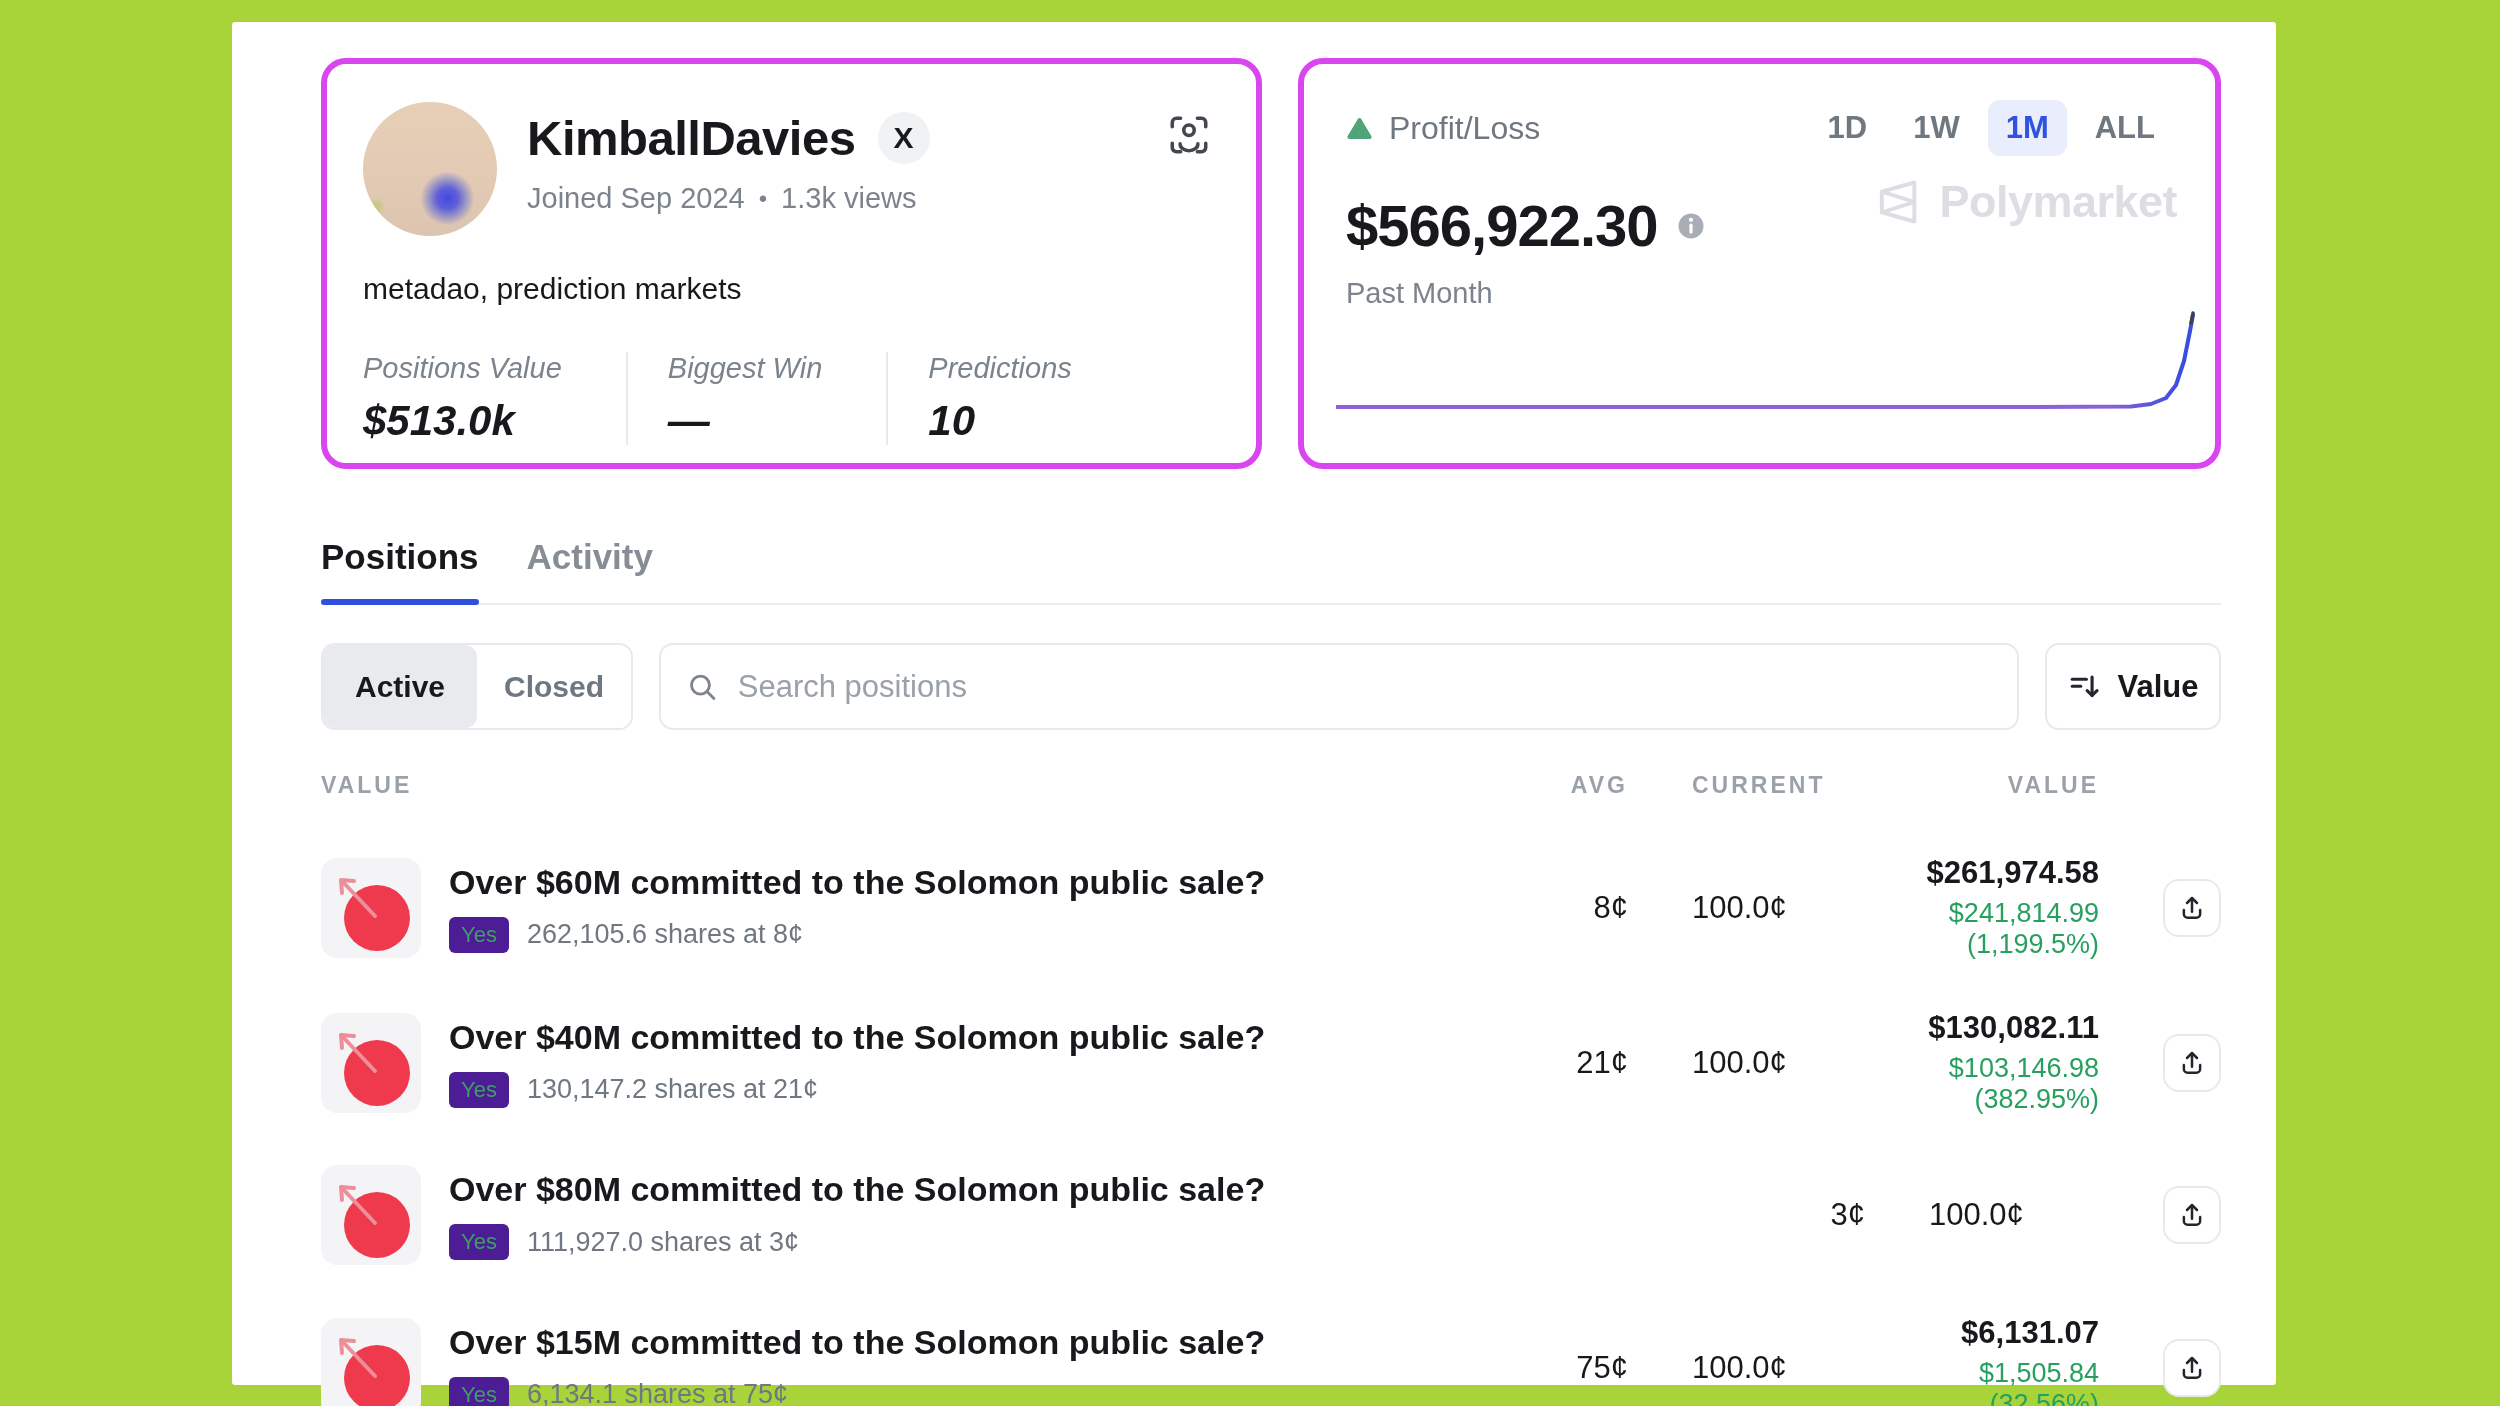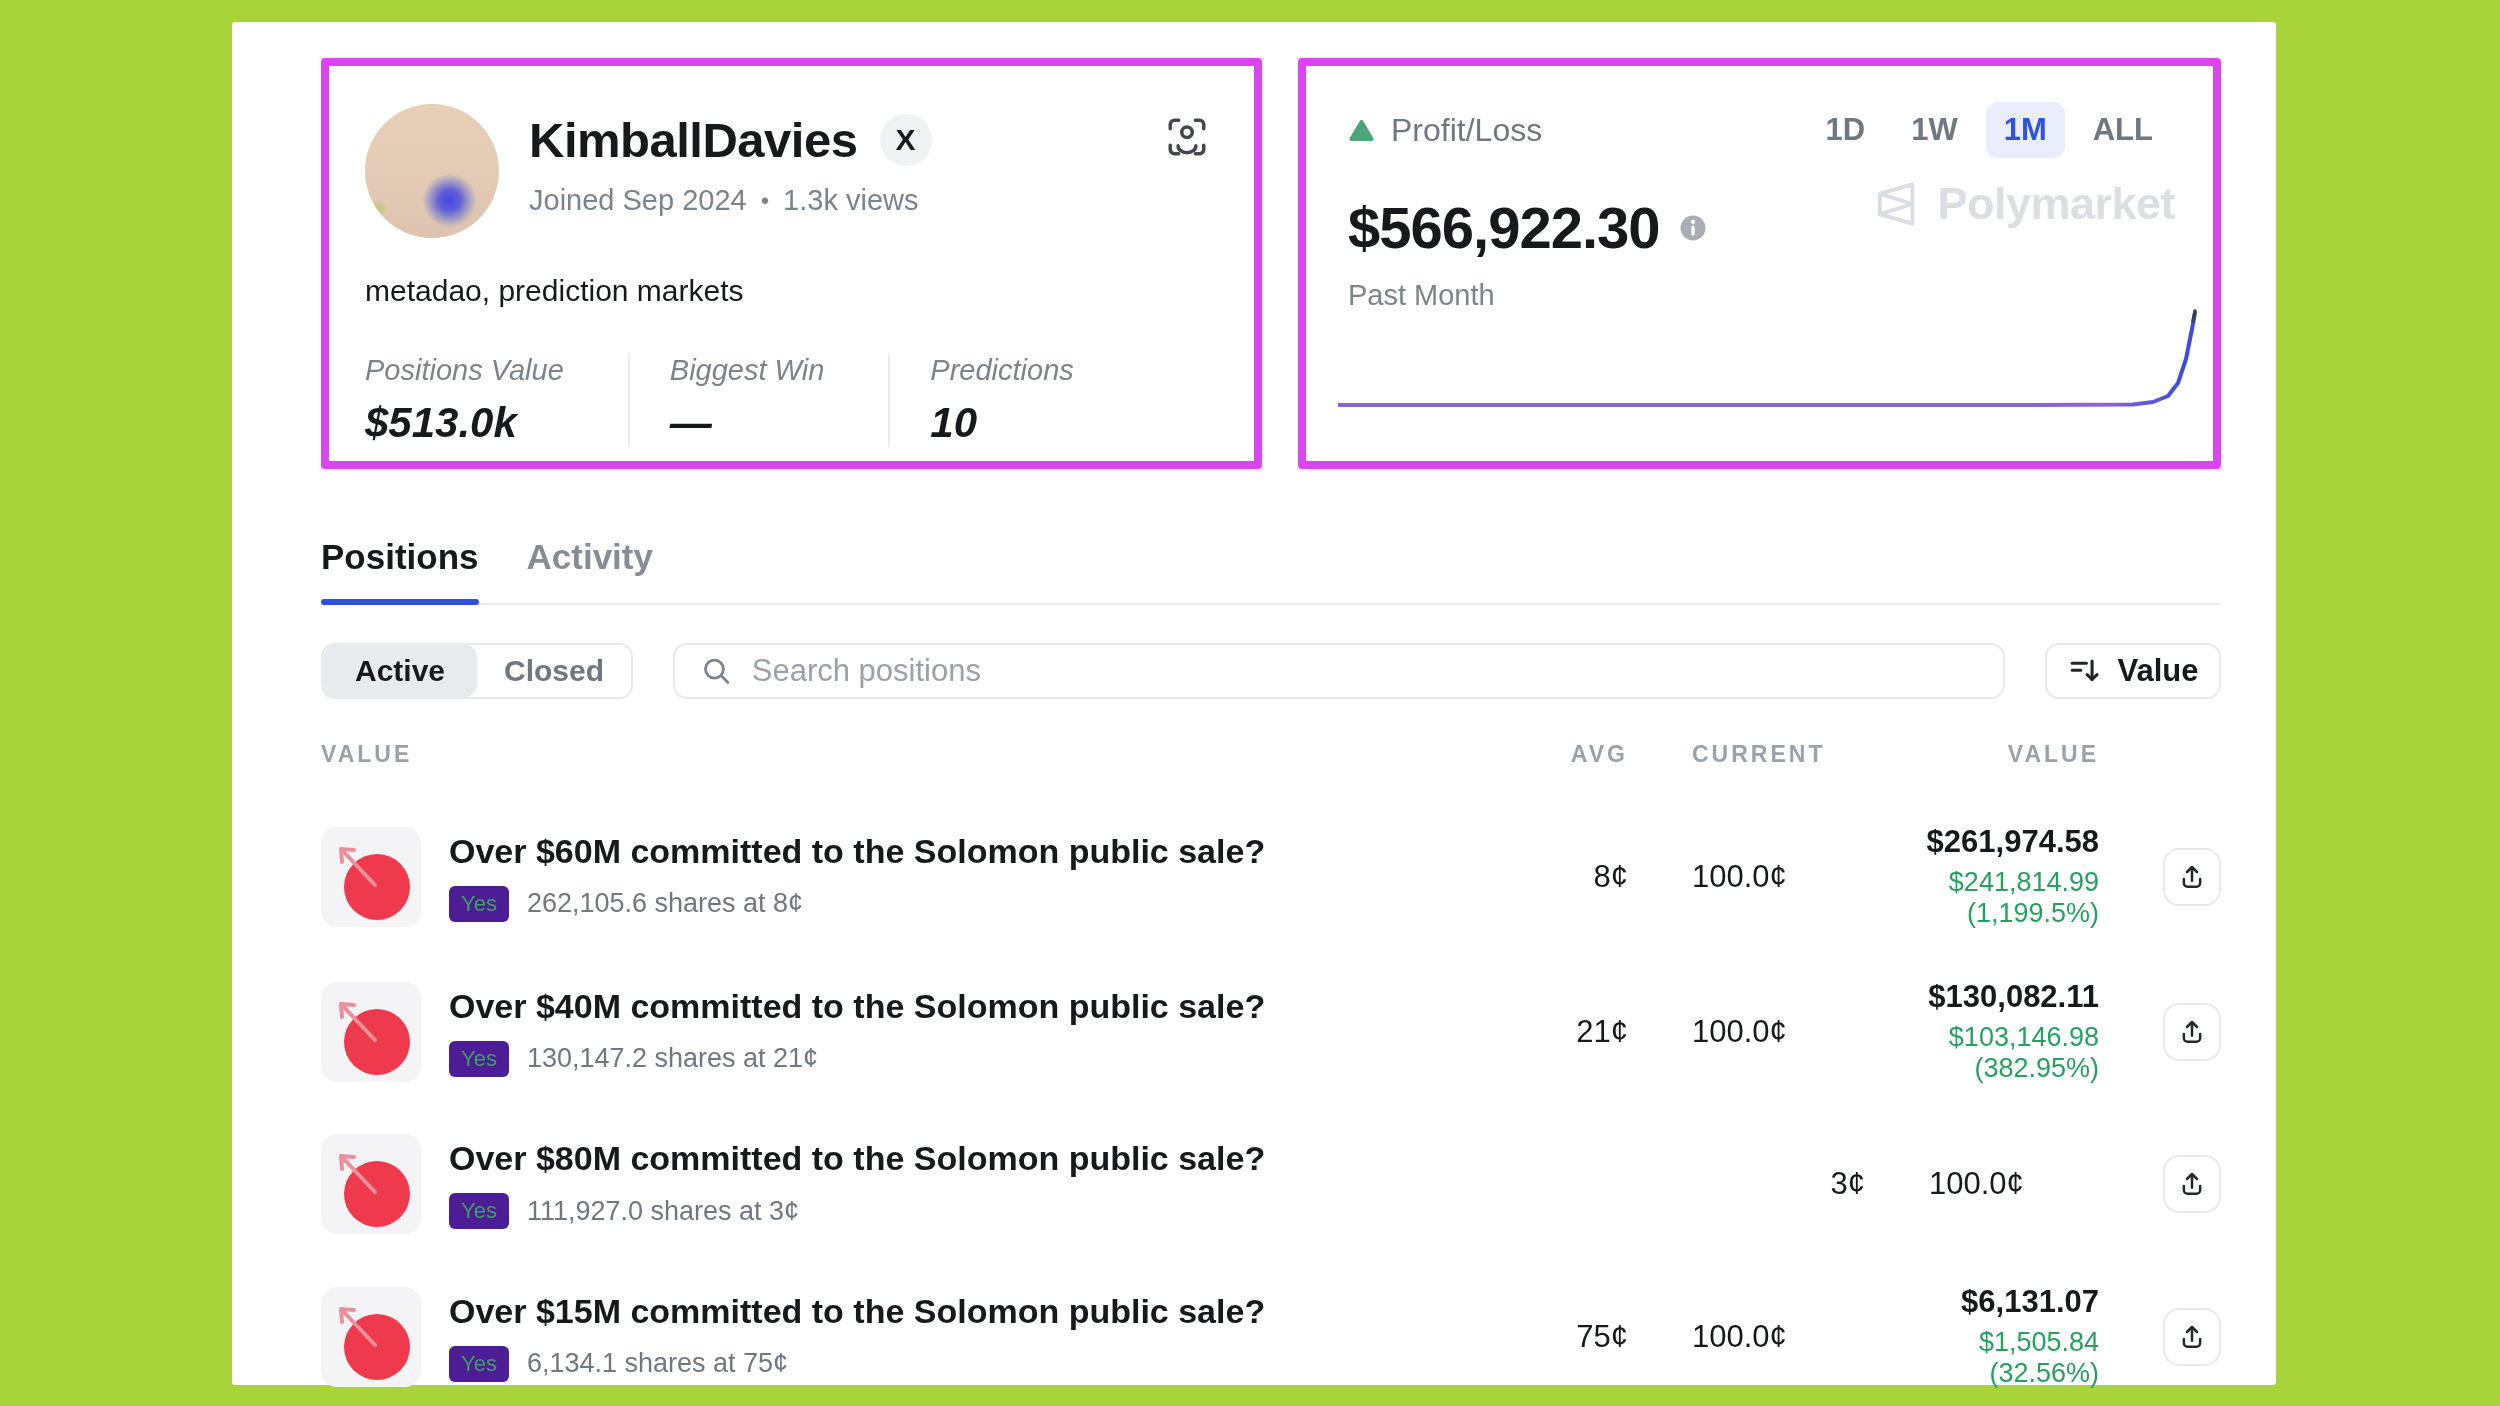--- a/index.html
+++ b/index.html
@@ -14,21 +14,21 @@
   .panel {
     position: absolute; left: 232px; top: 22px;
     width: 2044px; height: 1363px;
     background: #ffffff; border-radius: 3px;
   }
   .content { position: absolute; left: 89px; top: 36px; width: 1900px; }
 
   
   .top-cards { display: flex; gap: 36px; }
   .card {
-    background: #fff; border: 8px solid #d946ef; border-radius: 4px;
+    background: #fff; border: 6px solid #d946ef; border-radius: 25px;
     height: 411px; position: relative;
   }
   .profile-card { width: 941px; padding: 38px 40px 0 36px; }
   .pnl-card { width: 923px; padding: 36px 42px 0 32px; }
 
   .profile-header { display: flex; gap: 30px; align-items: flex-start; }
   .avatar {
     width: 134px; height: 134px; border-radius: 50%; flex: none;
     background:
       radial-gradient(closest-side circle at 63% 72%, #4547e2 0%, #5f60d8 28%, rgba(122,126,205,0.65) 50%, rgba(160,160,190,0) 72%),
@@ -75,21 +75,21 @@
   
   .tabs-row { margin-top: 68px; display: flex; gap: 48px; border-bottom: 2px solid #ededf1; }
   .tab { font-size: 35px; font-weight: 600; color: #868d95; padding-bottom: 26px; position: relative; cursor: pointer; }
   .tab.active { color: #17191c; }
   .tab.active::after {
     content: ""; position: absolute; left: 0; right: 0; bottom: -2px;
     height: 6px; background: #2f4fe0; border-radius: 3px;
   }
 
   
-  .filter-row { margin-top: 38px; display: flex; gap: 40px; height: 56px; border-radius: 28px; }
+  .filter-row { margin-top: 38px; display: flex; gap: 26px; height: 87px; border-radius: 28px; }
   .segmented { display: flex; border: 2px solid #e8e9ec; border-radius: 14px; overflow: hidden; width: 312px; flex: none; background:#fff; }
   .seg {
     flex: 1; display: flex; align-items: center; justify-content: center;
     font-family: inherit; font-size: 30px; color: #6f7780; font-weight: 600;
     background: #fff; border: none; cursor: pointer;
   }
   .seg.active { background: #e9eaed; color: #17191c; font-weight: 700; border-radius: 12px; }
   .search-box {
     flex: 1; border: 2px solid #e8e9ec; border-radius: 14px;
     display: flex; align-items: center; padding: 0 26px; gap: 20px; background: #fff;

